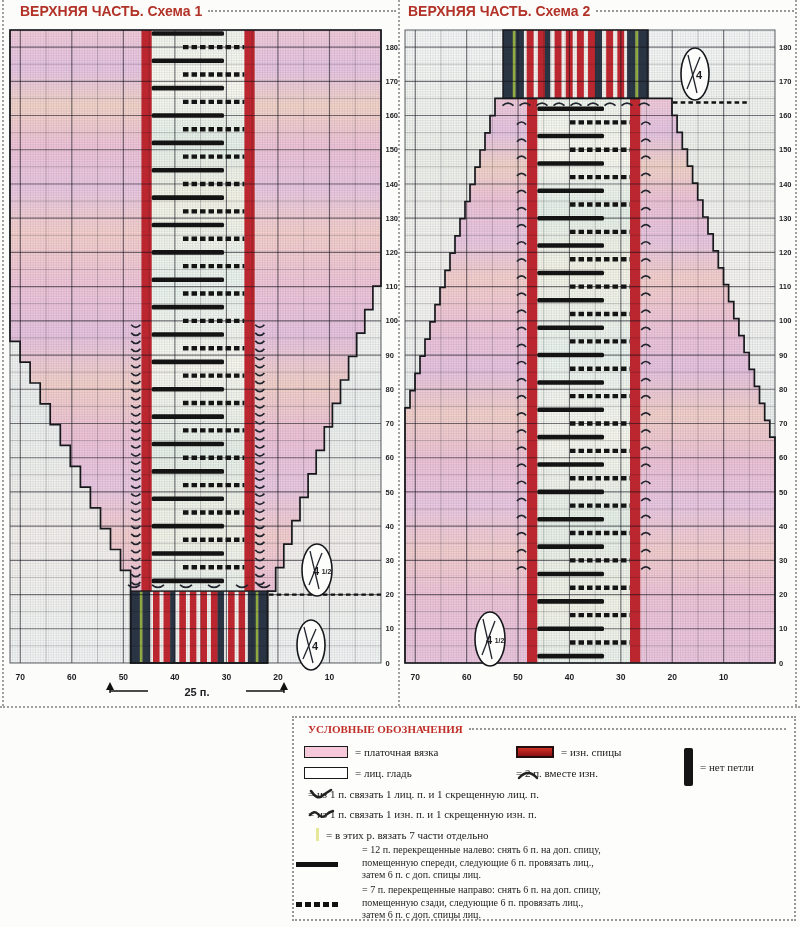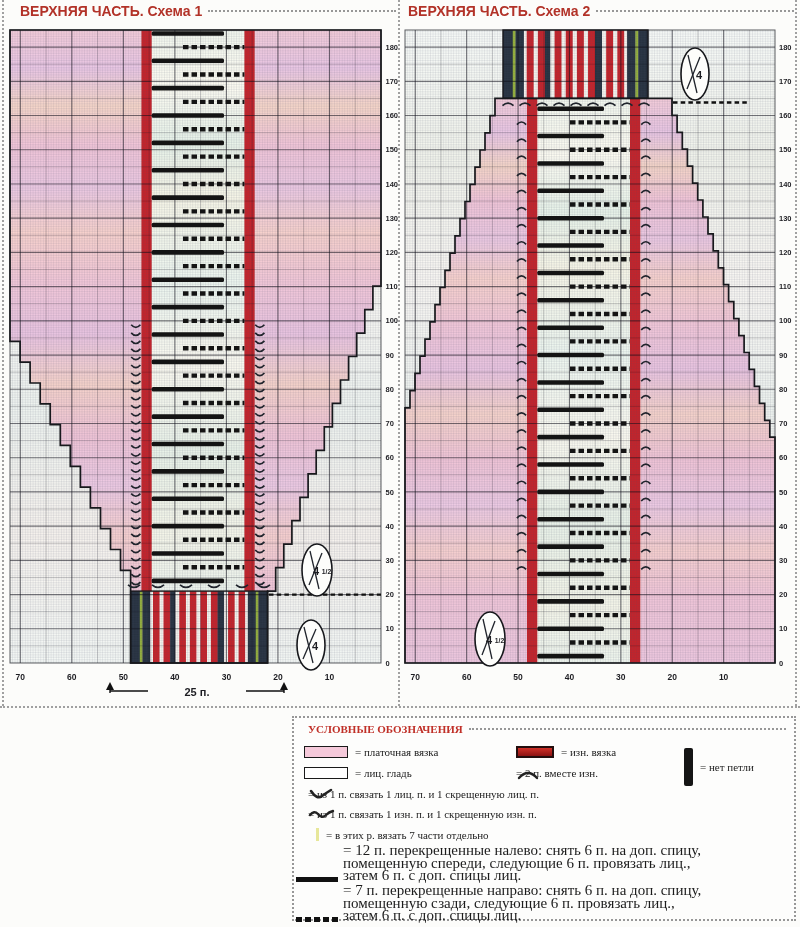--- a/index.html
+++ b/index.html
@@ -23,21 +23,21 @@
   .sw{width:44px;height:12px;border:1.4px solid #1a1a1a;box-sizing:border-box;}
   .sw.pink{background:#f5c9da;}
   .sw.white{background:#ffffff;}
   .sw.red{width:38px;background:linear-gradient(#d03028,#8c1212);border:2.2px solid #230d0d;}
   .nostitch{width:9px;height:38px;background:#151515;border-radius:2px;}
   .sep{width:3px;height:13px;background:#e7e79a;}
   .cline{width:42px;height:5px;background:#111;margin-top:3px;}
   .cline.dashed{background:repeating-linear-gradient(90deg,#111 0 6px,rgba(0,0,0,0) 6px 9px);}
   .mlines{display:flex;flex-direction:column;line-height:12.5px;}
   .mlines div{white-space:nowrap;}
-  .liblock{position:absolute;display:flex;gap:5px;font-size:15px;color:#1c1c1c;align-items:flex-end;}
+  .liblock{position:absolute;display:flex;gap:24px;font-size:10px;color:#1c1c1c;align-items:center;}
 </style>
 </head>
 <body>
 
 <div id="page">
 
   <svg width="0" height="0" style="position:absolute">
     <defs>
       <pattern id="fg" width="2.576" height="1.711" patternUnits="userSpaceOnUse">
         <path d="M2.576 0V1.711M0 1.711H2.576" stroke="rgba(70,72,100,0.38)" stroke-width="0.5" fill="none"></path>
@@ -586,21 +586,21 @@
     <div class="li" style="left:10px;top:28px;">
       <span class="sw pink"></span>
       <span class="lab">= платочная вязка</span>
     </div>
     <div class="li" style="left:10px;top:49px;">
       <span class="sw white"></span>
       <span class="lab">= лиц. гладь</span>
     </div>
     <div class="li" style="left:222px;top:28px;">
       <span class="sw red"></span>
-      <span class="lab">= изн. вязка</span>
+      <span class="lab">= изн. спицы</span>
     </div>
     <div class="li" style="left:222px;top:49px;">
       <svg width="24" height="13">
         <path d="M3 11 Q12 1 21 11" stroke="#222" stroke-width="2.4" fill="none" stroke-linecap="round"></path>
       </svg>
       <span class="lab">= 2 п. вместе изн.</span>
     </div>
     <div class="li" style="left:390px;top:30px;">
       <span class="nostitch"></span>
       <span class="lab">= нет петли</span>

